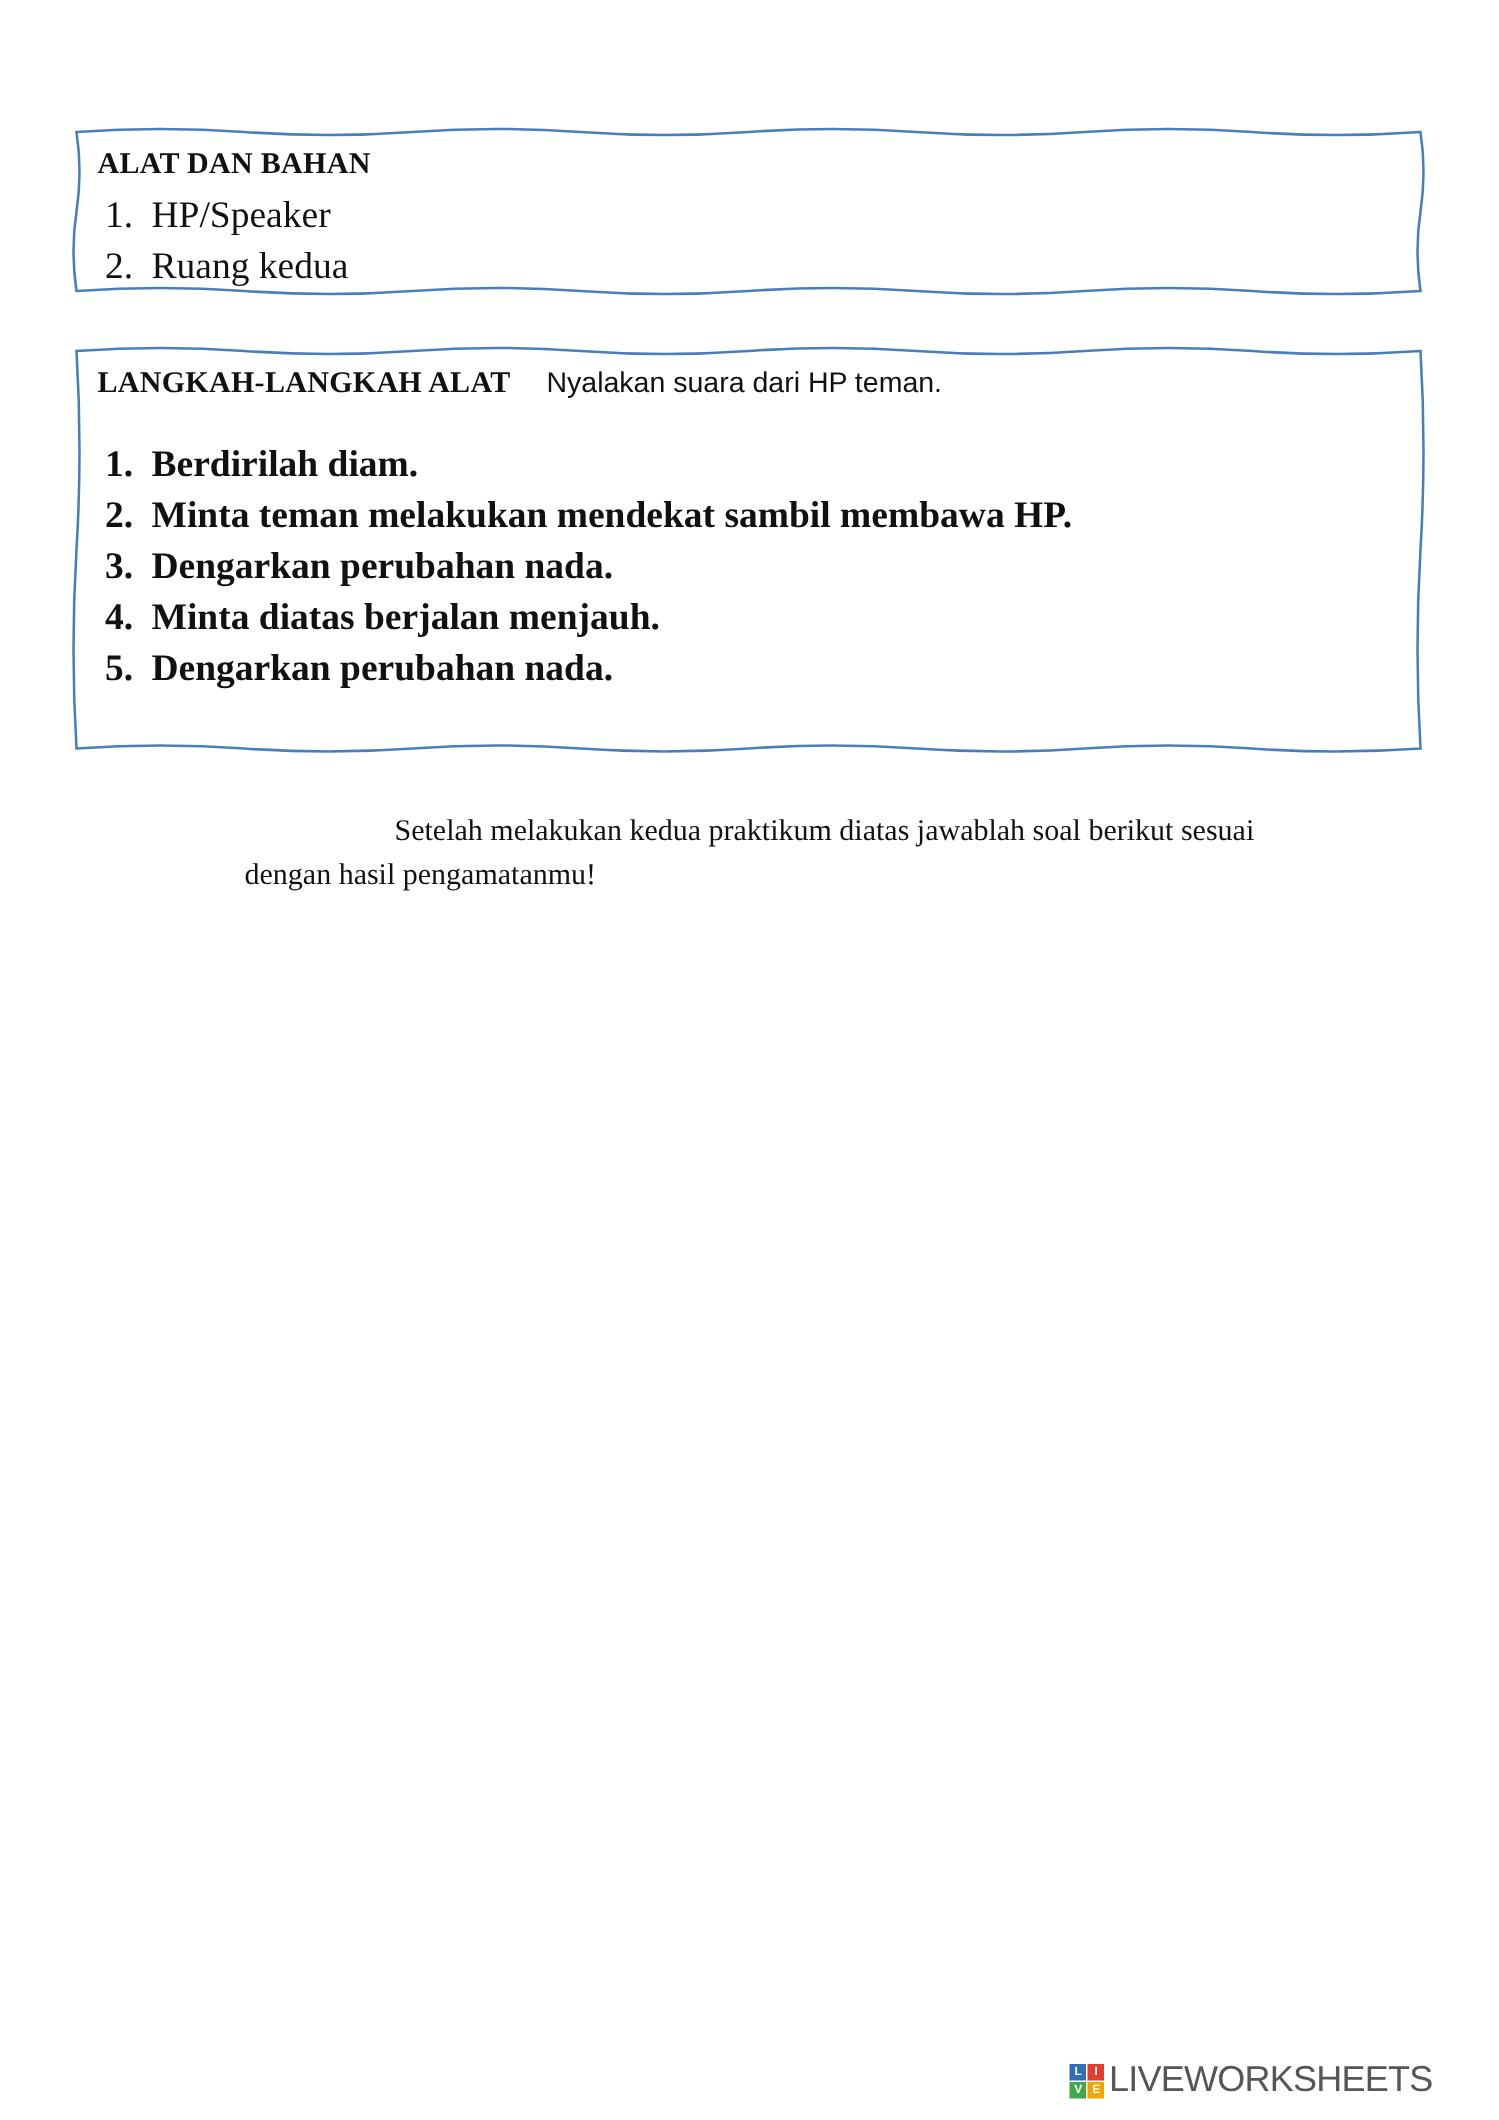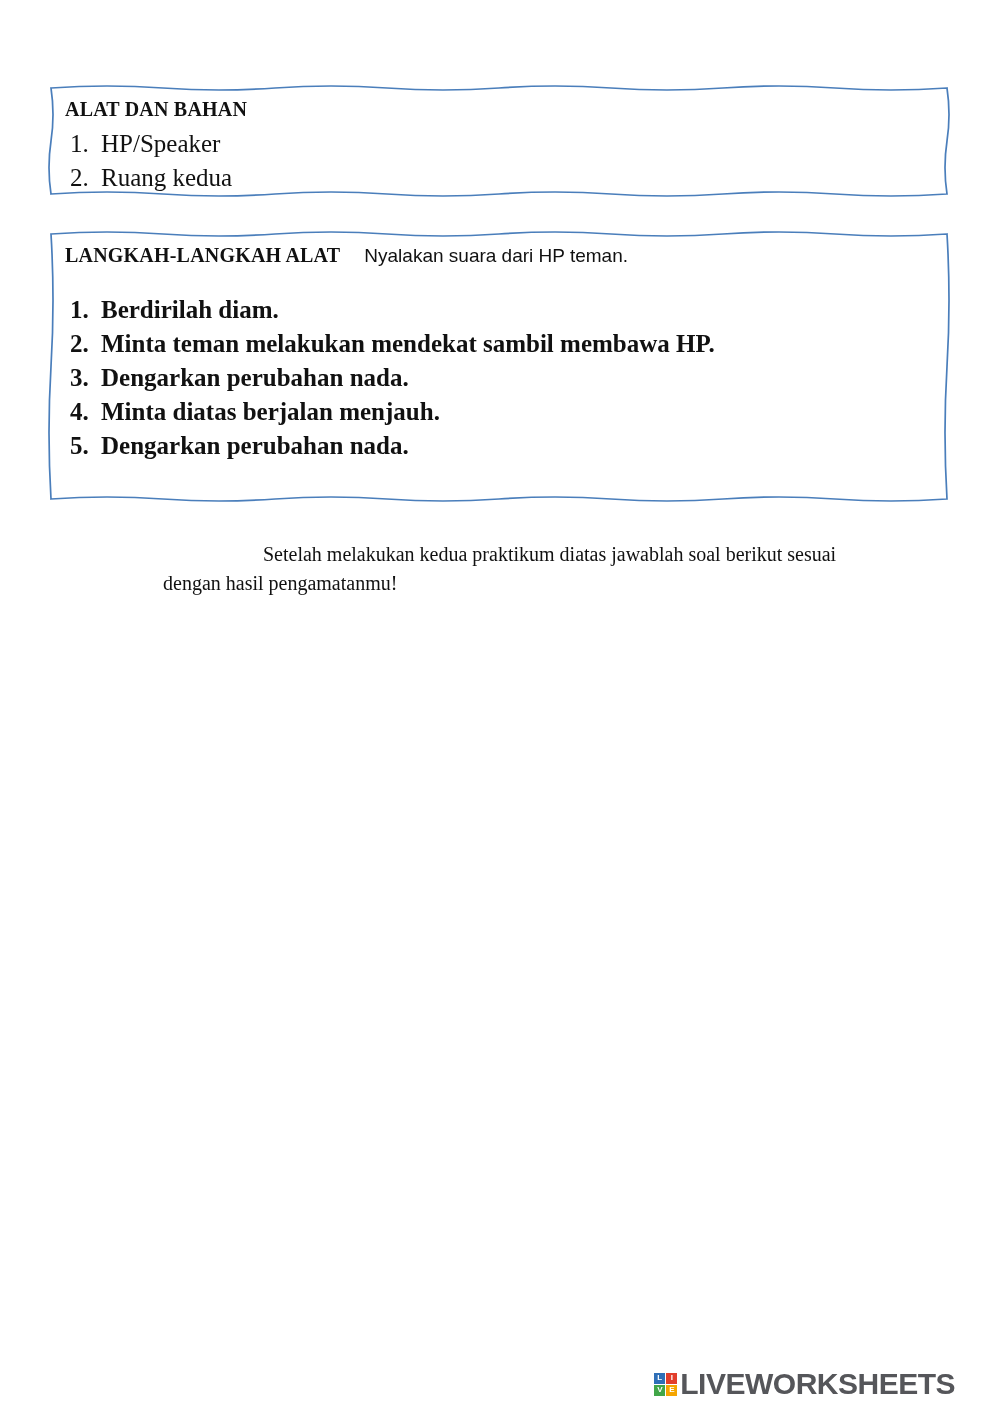--- a/index.html
+++ b/index.html
@@ -56,22 +56,22 @@
     gap:1px;
   }
   .logo-cell{
     display:flex;align-items:center;justify-content:center;
     color:#ffffff;
     font-family:"Liberation Sans", sans-serif;
     font-size:8px;font-weight:bold;line-height:1;
   }
   .brand-text{
     font-family:"Liberation Sans", sans-serif;
-    font-weight:bold;
-    font-size:30px;
+    font-weight:normal;
+    font-size:24px;
     color:#55565a;
     letter-spacing:-0.5px;
   }
 </style>
 </head>
 <body>
 
 <div class="page">
 
   <div class="wavy-box box1">

